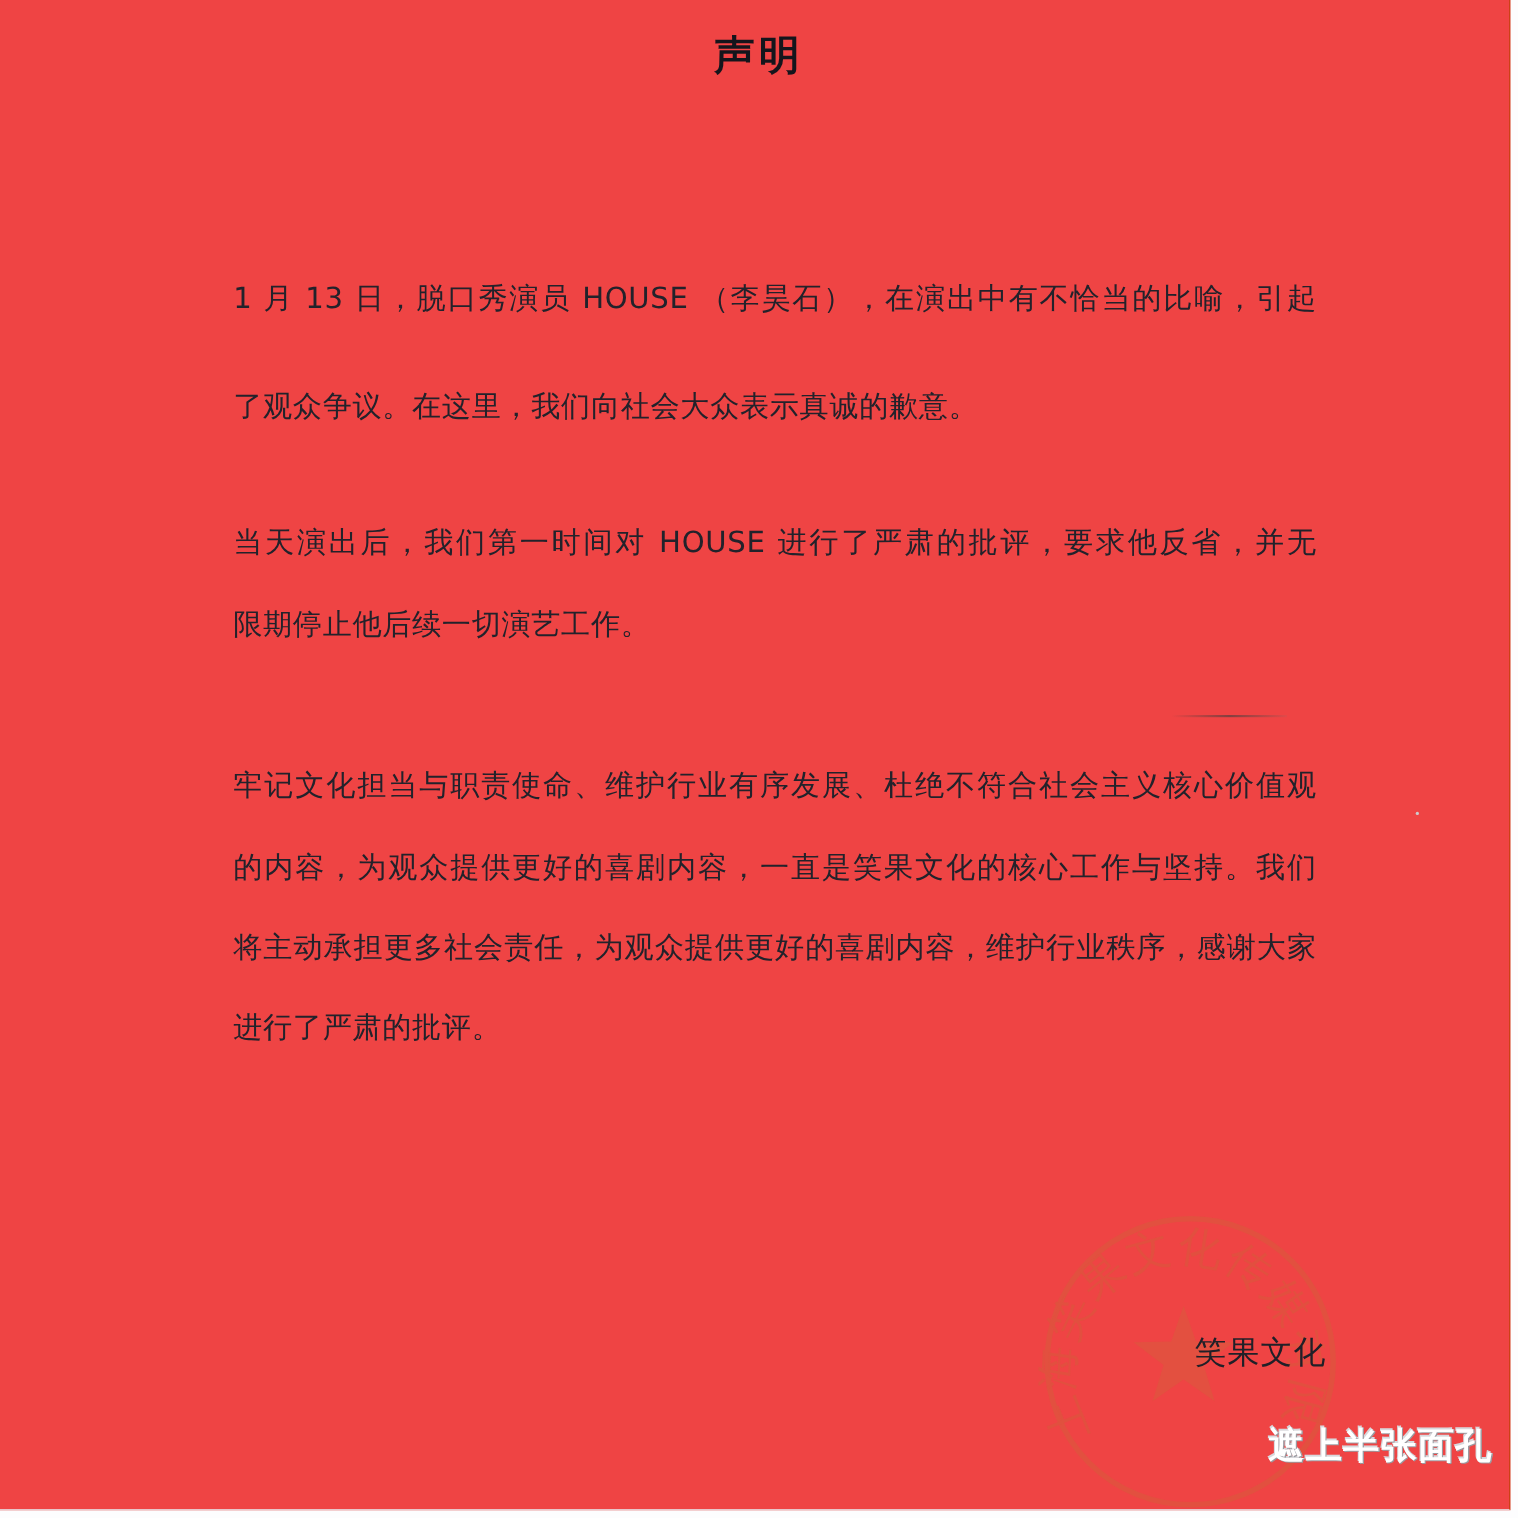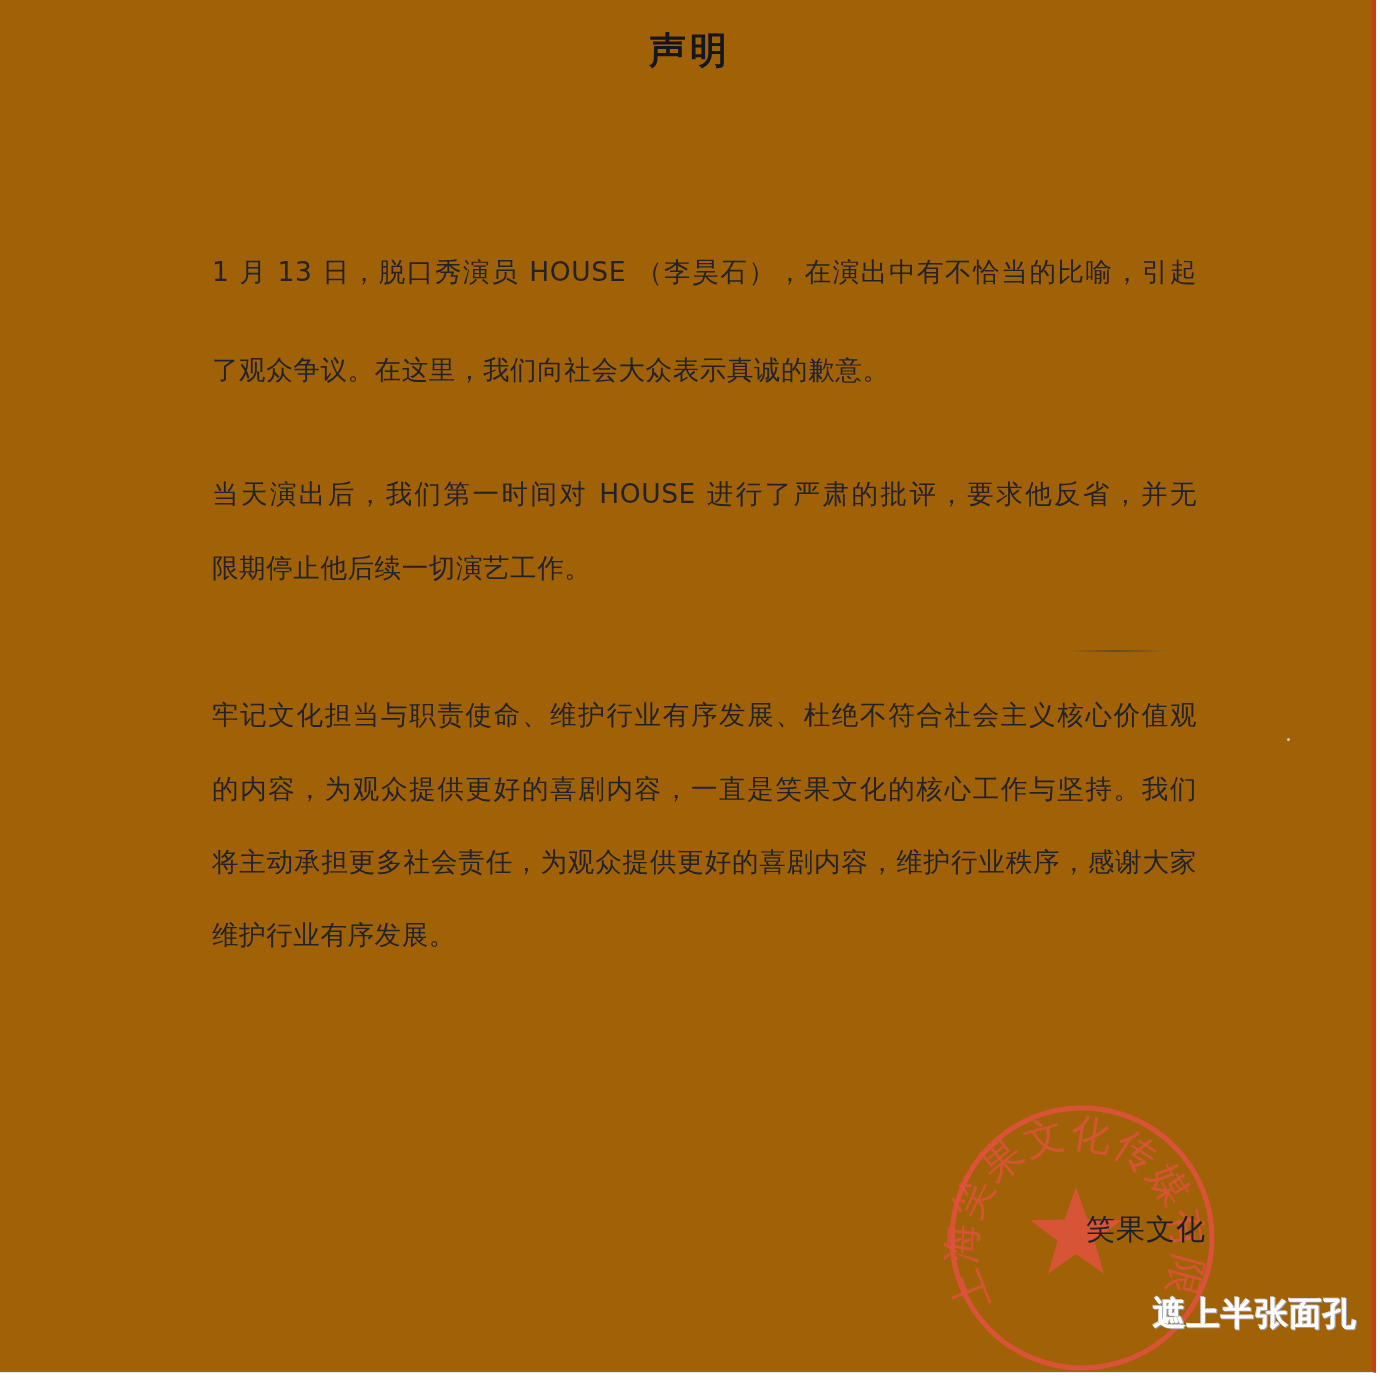--- a/index.html
+++ b/index.html
@@ -2,21 +2,21 @@
 <html><head>
   <meta charset="utf-8">
   <style>
     html, body { margin:0; padding:0; }
     body {
       width:1380px; height:1380px; position:relative; overflow:hidden;
       background:#fdfdfe;
       font-family:"DejaVu Sans", sans-serif;
       color:#1a1a22;
     }
-    .page { position:absolute; left:0; top:0; width:1372px; height:1372px; background:#a16207; border-right:4px solid #c2410c; border-bottom:1px solid #e6e6ea;text-decoration:underline; }
+    .page { position:absolute; left:0; top:0; width:1372px; height:1372px; background:#ef4444; border-right:1px solid #c2410c; border-bottom:1px solid #e6e6ea;text-decoration:underline; }
     .title {
       position:absolute; left:0; width:1380px; top:26px; text-align:center;
       font-family:"DejaVu Serif", serif; font-weight:bold; font-size:37px; letter-spacing:4px; color:#15151c;
     }
     .para { position:absolute; left:212px; width:985px; font-size:26.5px; letter-spacing:0.6px; color:#22222b; }
     .line { position:absolute; left:0; white-space:nowrap; height:40px; line-height:40px; }
     .justify { width:985px; text-align:justify; text-align-last:justify; }
     .faint-line { position:absolute; left:1065px; top:650px; width:105px; height:2px; background:linear-gradient(90deg, rgba(120,120,120,0.0), rgba(60,60,60,0.6), rgba(120,120,120,0.1)); }
     .faint-dot { position:absolute; left:1287px; top:738px; width:3px; height:3px; border-radius:50%; background:#ccc; }
 
@@ -46,21 +46,21 @@
     <div class="line" style="top:74px;">限期停止他后续一切演艺工作。</div>
   </div>
 
   <div class="faint-line"></div>
   <div class="faint-dot"></div>
 
   <div class="para" style="top:695px;">
     <div class="line justify" style="top:0;">牢记文化担当与职责使命、维护行业有序发展、杜绝不符合社会主义核心价值观</div>
     <div class="line justify" style="top:74px;">的内容，为观众提供更好的喜剧内容，一直是笑果文化的核心工作与坚持。我们</div>
     <div class="line justify" style="top:147px;">将主动承担更多社会责任，为观众提供更好的喜剧内容，维护行业秩序，感谢大家</div>
-    <div class="line" style="top:220px;">维护行业有序发展。</div>
+    <div class="line" style="top:220px;">进行了严肃的批评。</div>
   </div>
 
   <div class="seal">
     <svg viewBox="0 0 276 270" xmlns="http://www.w3.org/2000/svg">
       <defs>
         <path id="sealArc" d="M 48 200 A 100 100 0 1 1 220 190" fill="none"></path>
       </defs>
       <circle cx="138" cy="135" r="130" fill="none" stroke="#e0523f" stroke-width="5" opacity="0.9"></circle>
       <text font-family="DejaVu Serif, serif" font-size="40" fill="#e0523f" opacity="0.85" letter-spacing="2">
         <textPath href="#sealArc">上海笑果文化传媒有限公司</textPath>

